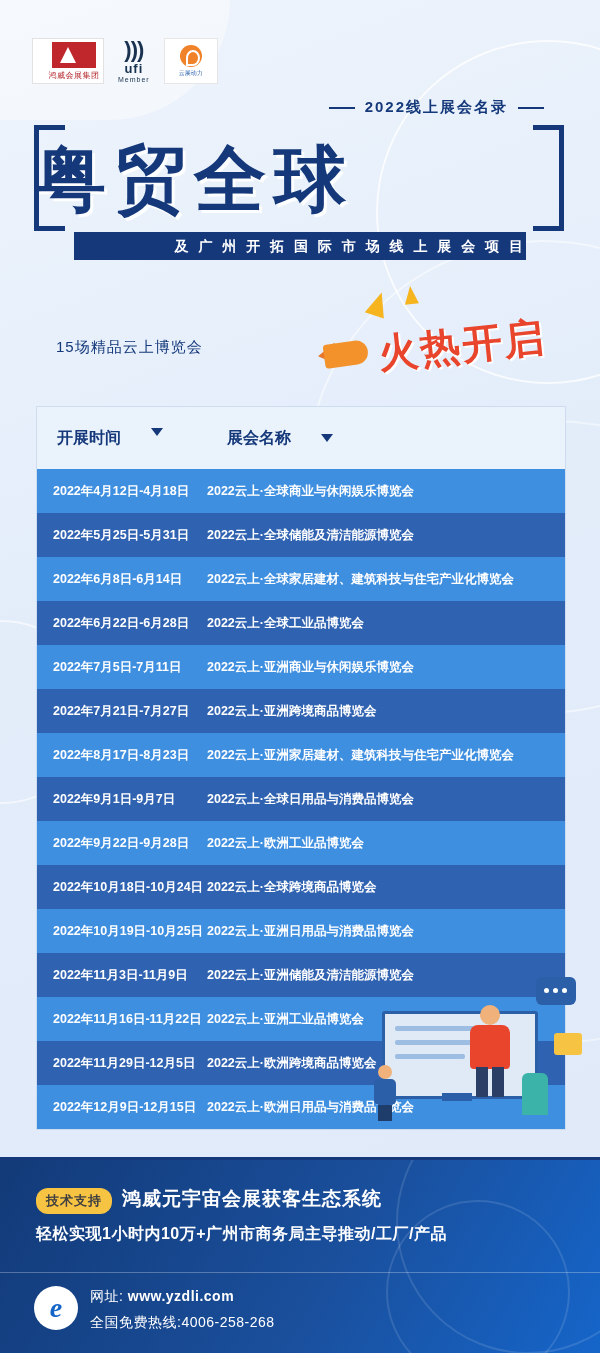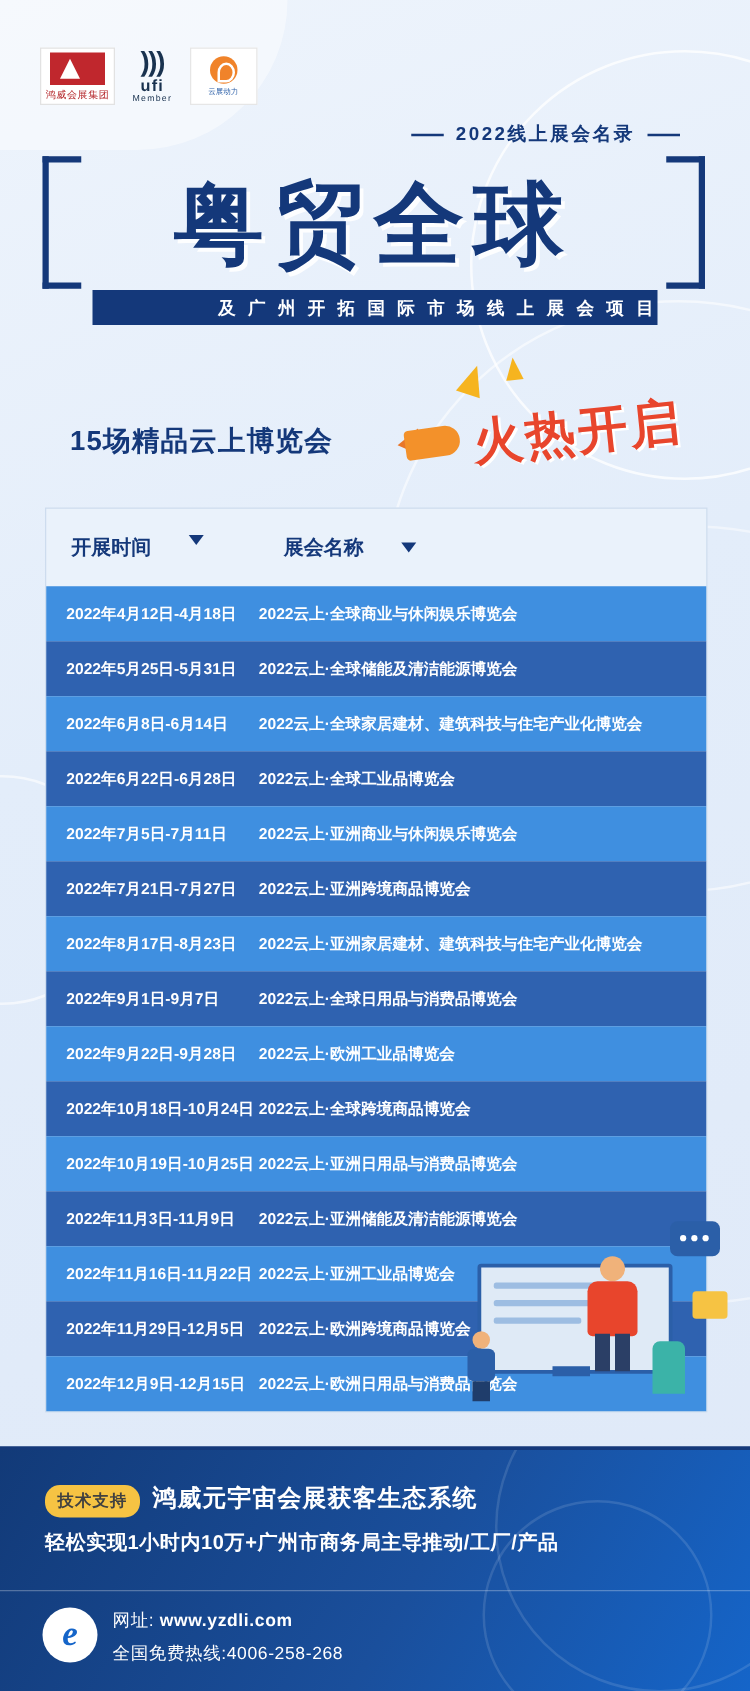--- a/index.html
+++ b/index.html
@@ -18,21 +18,21 @@
   
   .deco{position:absolute;border-radius:50%;border:2px solid rgba(255,255,255,.75);}
   .d1{width:340px;height:340px;right:-120px;top:40px;}
   .d2{width:470px;height:470px;right:-180px;top:240px;border-color:rgba(255,255,255,.55);}
   .d3{width:620px;height:620px;right:-260px;top:420px;border-color:rgba(255,255,255,.45);}
   .d4{width:180px;height:180px;left:-90px;top:620px;border-color:rgba(255,255,255,.6);}
   .blob{position:absolute;left:0;top:0;width:230px;height:120px;background:rgba(255,255,255,.45);border-bottom-right-radius:120px;}
 
   
   .logos{position:absolute;left:32px;top:38px;display:flex;align-items:center;gap:14px;}
-  .logo-box{width:58px;height:44px;background:#fff;border:1px solid #e2e2e2;display:flex;flex-direction:column;align-items:center;justify-content:center;}
+  .logo-box{width:58px;height:44px;background:#fff;border:1px solid #e2e2e2;display:flex;flex-direction:column;align-items:center;justify-content:center;padding-left:12px;}
   .logo-box .cn{font-size:8px;color:#b5282c;letter-spacing:.5px;margin-top:2px;}
   .logo-red{width:44px;height:26px;background:#c0272d;position:relative;}
   .logo-red:after{content:"";position:absolute;left:8px;top:5px;width:0;height:0;border-left:8px solid transparent;border-right:8px solid transparent;border-bottom:16px solid #fff;}
   .ufi{display:flex;flex-direction:column;align-items:center;}
   .ufi-mark{font-size:22px;color:#19324f;font-weight:bold;line-height:1;letter-spacing:-1px;}
   .ufi-t{font-size:13px;font-weight:bold;color:#19324f;letter-spacing:1px;}
   .ufi-s{font-size:7px;color:#19324f;letter-spacing:1px;}
   .ydl{width:52px;height:44px;background:#fff;border:1px solid #e6e6e6;display:flex;flex-direction:column;align-items:center;justify-content:center;}
   .ydl-icon{width:22px;height:22px;border-radius:50%;background:#f0832a;position:relative;}
   .ydl-icon:after{content:"";position:absolute;left:6px;top:5px;width:10px;height:12px;border:2px solid #fff;border-radius:50% 50% 50% 0;}
@@ -43,32 +43,32 @@
   .subline .bar{width:26px;height:2px;background:#14387a;}
   .subline .txt{color:#14387a;font-size:15px;letter-spacing:2px;font-weight:bold;}
 
   .maintitle-wrap{position:absolute;left:34px;top:125px;width:530px;}
   .bracket{position:relative;padding:6px 0;}
   .bracket:before,.bracket:after{content:"";position:absolute;top:0;width:26px;height:96px;border:5px solid #14387a;}
   .bracket:before{left:0;border-right:none;}
   .bracket:after{right:0;border-left:none;}
   .maintitle{
     font-family:"DejaVu Sans","Liberation Sans",sans-serif;
-    font-size:72px;font-weight:bold;color:#14387a;text-align:center;
+    font-size:72px;font-weight:bold;color:#14387a;text-align:left;
     letter-spacing:8px;line-height:96px;
     text-shadow:3px 3px 0 rgba(255,255,255,.9);
   }
   .subtitle-bar{
     position:absolute;left:74px;top:232px;width:452px;height:28px;background:#14387a;
     color:#fff;font-size:14px;letter-spacing:3px;text-align:right;line-height:28px;font-weight:bold;
   }
 
   
   .promo1{position:absolute;left:56px;top:300px;font-size:19px;font-weight:bold;color:#14387a;letter-spacing:1px;}
-  .promo2{position:absolute;left:56px;top:338px;font-size:22px;font-weight:bold;color:#14387a;letter-spacing:1px;text-align:right;}
+  .promo2{position:absolute;left:56px;top:338px;font-size:15px;font-weight:normal;color:#14387a;letter-spacing:1px;text-align:right;}
   .megaphone{position:absolute;left:318px;top:330px;width:60px;height:48px;}
   .mega-body{position:absolute;left:6px;top:12px;width:44px;height:24px;background:#f3912a;border-radius:4px 14px 14px 4px;transform:rotate(-8deg);}
   .mega-cone{position:absolute;left:0px;top:14px;width:0;height:0;border-top:11px solid transparent;border-bottom:11px solid transparent;border-right:18px solid #e8762a;transform:rotate(-8deg);}
   .hot{position:absolute;left:378px;top:318px;font-size:40px;font-weight:bold;color:#e8452c;letter-spacing:2px;transform:rotate(-6deg);text-shadow:2px 2px 0 #fff;}
   .spark{position:absolute;left:368px;top:292px;width:0;height:0;border-left:10px solid transparent;border-right:10px solid transparent;border-bottom:24px solid #f6b41f;transform:rotate(18deg);}
   .spark2{position:absolute;left:404px;top:286px;width:0;height:0;border-left:7px solid transparent;border-right:7px solid transparent;border-bottom:18px solid #f6b41f;transform:rotate(-6deg);}
 
   
   .table{position:absolute;left:36px;top:406px;width:528px;background:#eaf2fb;border:1px solid #cddcee;}
   .thead{display:flex;height:62px;align-items:center;color:#14387a;font-weight:bold;font-size:16px;}

